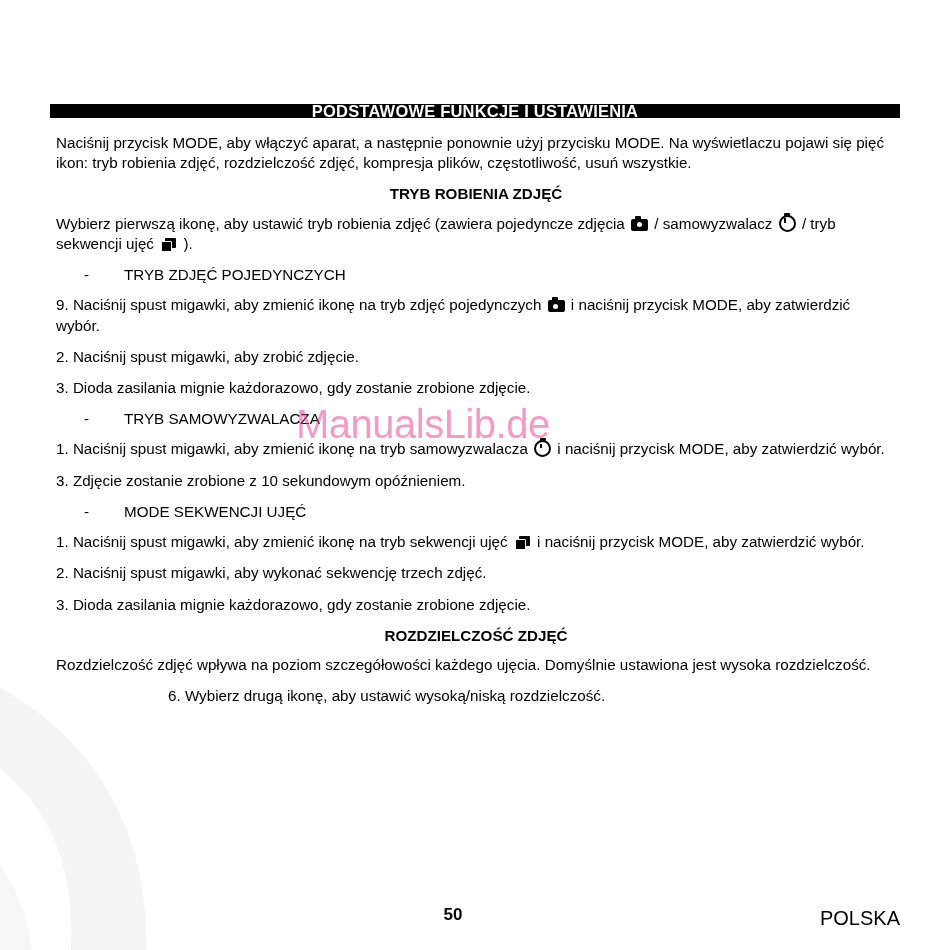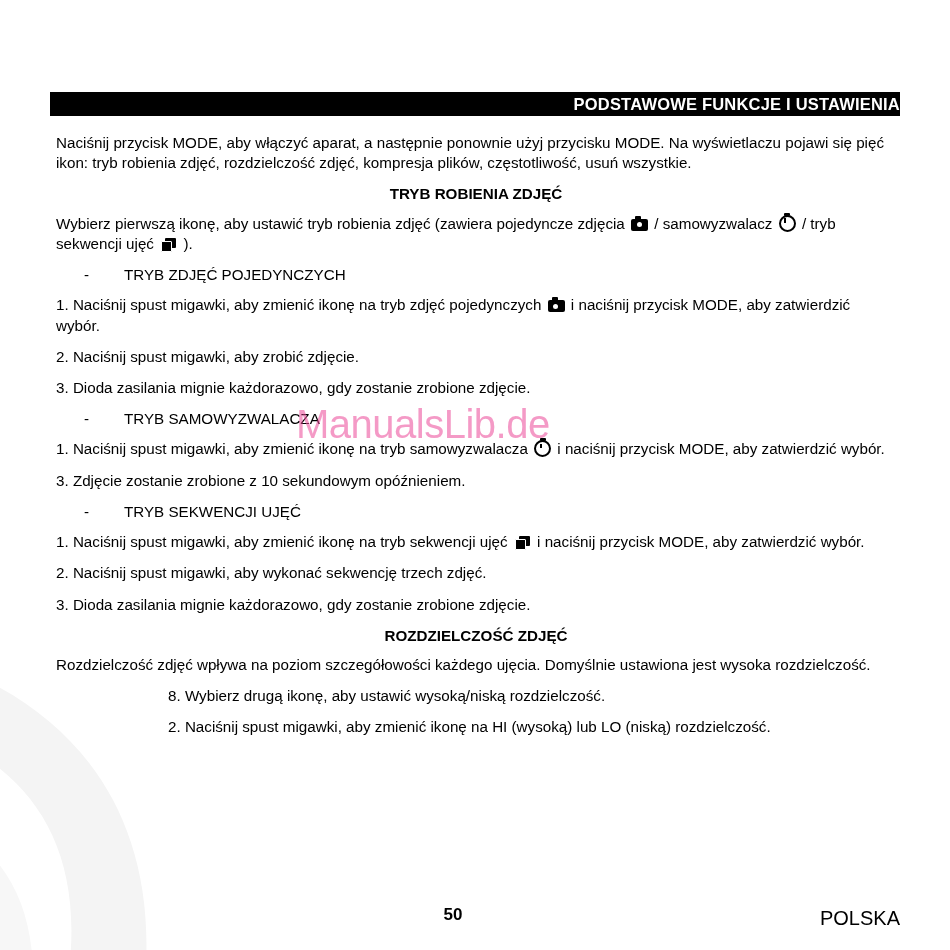--- a/index.html
+++ b/index.html
@@ -34,28 +34,28 @@
     width: 950px;
     height: 950px;
     box-sizing: border-box;
     padding: 0;
   }
 
   
   .header-bar {
     position: absolute;
     left: 50px;
-    top: 92px;
+    top: 104px;
     width: 850px;
-    height: 24px;
+    height: 14px;
     background: #000000;
     color: #ffffff;
     display: flex;
     align-items: center;
-    justify-content: flex-end;
+    justify-content: center;
   }
   .header-bar .title {
     font-size: 16.5px;
     font-weight: bold;
     letter-spacing: 0.2px;
     white-space: nowrap;
   }
 
   .content {
     position: absolute;
@@ -259,59 +259,58 @@
       <span>/ samowyzwalacz</span>
       <span class="icn icn-timer"></span>
       <span>/ tryb sekwencji ujęć</span>
       <span class="icn icn-burst"></span>
       <span>).</span>
     </p>
 
     <p class="sub-item"><span class="dash">-</span><span>TRYB ZDJĘĆ POJEDYNCZYCH</span></p>
 
     <p class="para numbered">
-      <span>1. Naciśnij spust migawki, aby zmienić ikonę na tryb zdjęć pojedynczych</span>
+      <span>9. Naciśnij spust migawki, aby zmienić ikonę na tryb zdjęć pojedynczych</span>
       <span class="icn icn-camera"></span>
       <span>i naciśnij przycisk MODE, aby zatwierdzić wybór.</span>
     </p>
 
     <p class="para numbered">2. Naciśnij spust migawki, aby zrobić zdjęcie.</p>
 
     <p class="para numbered">3. Dioda zasilania mignie każdorazowo, gdy zostanie zrobione zdjęcie.</p>
 
     <p class="sub-item"><span class="dash">-</span><span>TRYB SAMOWYZWALACZA</span></p>
 
     <p class="para numbered">
       <span>1. Naciśnij spust migawki, aby zmienić ikonę na tryb samowyzwalacza</span>
       <span class="icn icn-timer"></span>
       <span>i naciśnij przycisk MODE, aby zatwierdzić wybór.</span>
     </p>
 
 
     <p class="para numbered">3. Zdjęcie zostanie zrobione z 10 sekundowym opóźnieniem.</p>
 
-    <p class="sub-item"><span class="dash">-</span><span>TRYB SEKWENCJI UJĘĆ</span></p>
+    <p class="sub-item"><span class="dash">-</span><span>MODE SEKWENCJI UJĘĆ</span></p>
 
     <p class="para numbered">
       <span>1. Naciśnij spust migawki, aby zmienić ikonę na tryb sekwencji ujęć</span>
       <span class="icn icn-burst"></span>
       <span>i naciśnij przycisk MODE, aby zatwierdzić wybór.</span>
     </p>
 
     <p class="para numbered">2. Naciśnij spust migawki, aby wykonać sekwencję trzech zdjęć.</p>
 
     <p class="para numbered">3. Dioda zasilania mignie każdorazowo, gdy zostanie zrobione zdjęcie.</p>
 
     <p class="heading">ROZDZIELCZOŚĆ ZDJĘĆ</p>
 
     <p class="para">Rozdzielczość zdjęć wpływa na poziom szczegółowości każdego ujęcia. Domyślnie ustawiona jest wysoka rozdzielczość.</p>
 
-    <p class="para indent-big">8. Wybierz drugą ikonę, aby ustawić wysoką/niską rozdzielczość.</p>
-
-    <p class="para indent-big">2. Naciśnij spust migawki, aby zmienić ikonę na HI (wysoką) lub LO (niską) rozdzielczość.</p>
+    <p class="para indent-big">6. Wybierz drugą ikonę, aby ustawić wysoką/niską rozdzielczość.</p>
+
 
   </div>
 
   <div class="watermark">ManualsLib.de</div>
 
   <div class="footer">
     <div class="pagenum">50</div>
     <div class="lang">POLSKA</div>
   </div>
 

